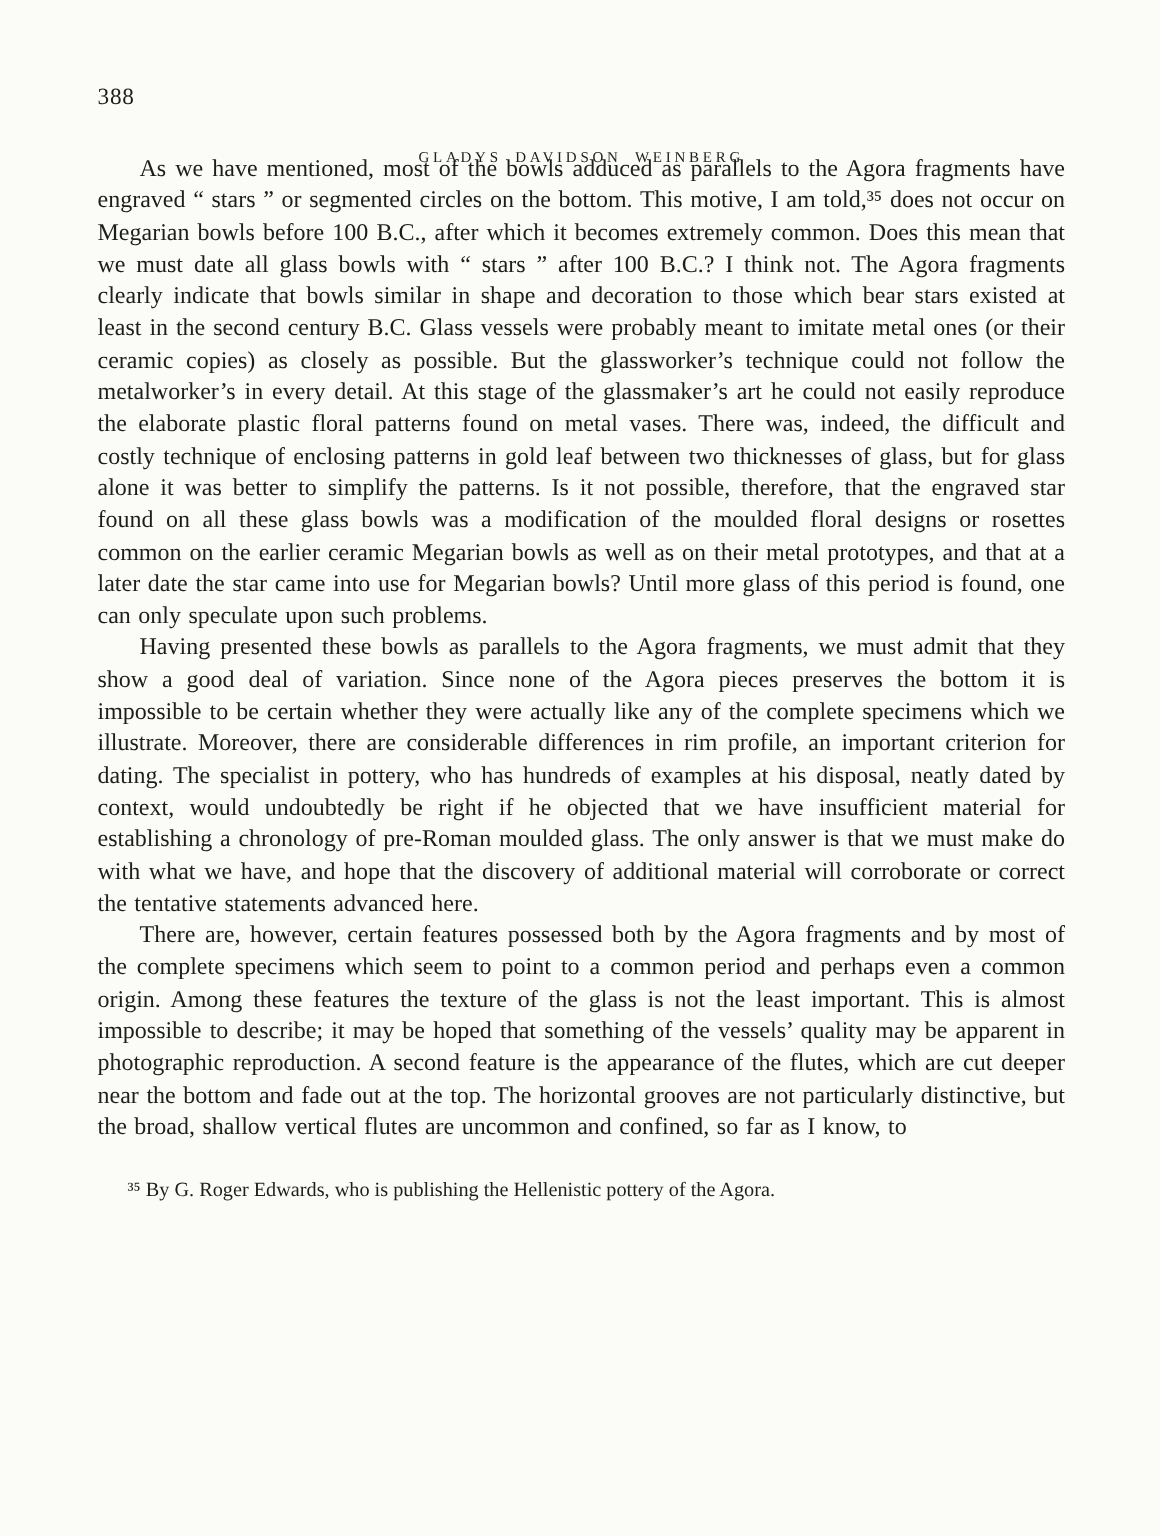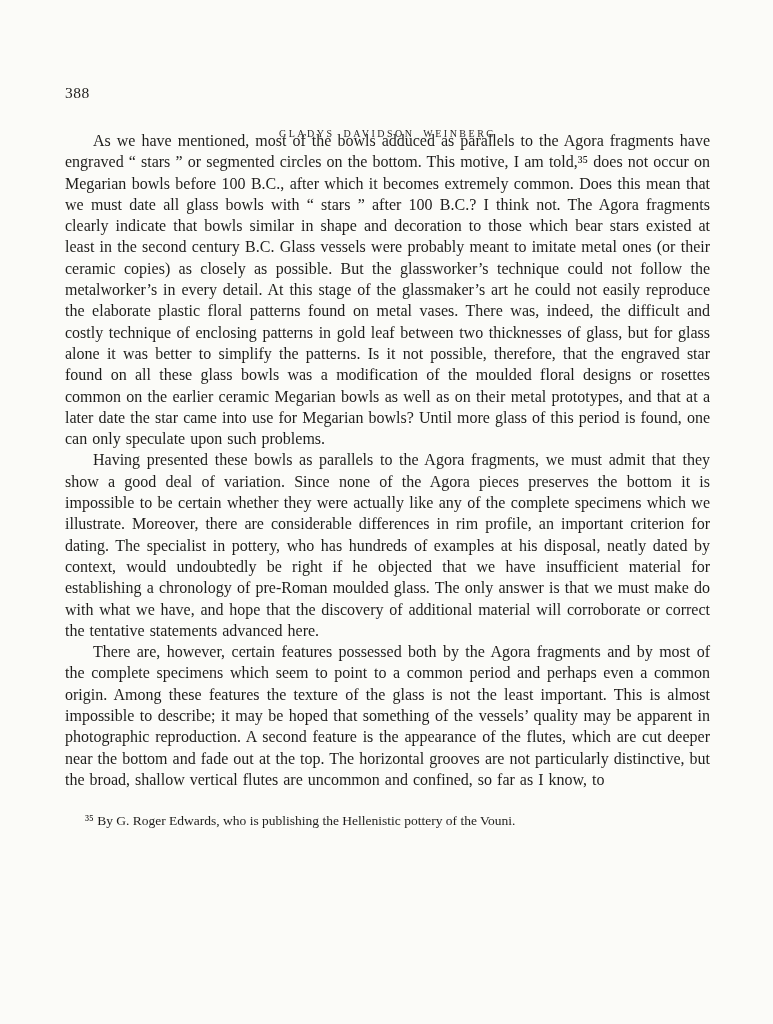--- a/index.html
+++ b/index.html
@@ -12,21 +12,21 @@
     background: #fbfbf8;
     color: #1e1d1b;
     font-family: "Liberation Serif", "DejaVu Serif", serif;
     overflow: hidden;
     -webkit-font-smoothing: antialiased;
   }
   .page {
     box-sizing: border-box;
     width: 773px;
     height: 1024px;
-    padding: 84px 63px 0 65px;
+    padding: 56px 63px 0 65px;
     border-radius: 21px;
   }
   .page-header {
     position: relative;
     height: 20px;
     margin-bottom: 26px;
   }
   .page-number {
     position: absolute;
     left: 0;
@@ -70,14 +70,14 @@
     <span class="page-number">388</span>
     <span class="running-header">GLADYS DAVIDSON WEINBERG</span>
   </div>
 
   <main class="body-text">
       <p class="indent">As we have mentioned, most of the bowls adduced as parallels to the Agora fragments have engraved “ stars ” or segmented circles on the bottom. This motive, I am told,³⁵ does not occur on Megarian bowls before 100 B.C., after which it becomes extremely common. Does this mean that we must date all glass bowls with “ stars ” after 100 B.C.? I think not. The Agora fragments clearly indicate that bowls similar in shape and decoration to those which bear stars existed at least in the second century B.C. Glass vessels were probably meant to imitate metal ones (or their ceramic copies) as closely as possible. But the glassworker’s technique could not follow the metalworker’s in every detail. At this stage of the glassmaker’s art he could not easily reproduce the elaborate plastic floral patterns found on metal vases. There was, indeed, the difficult and costly technique of enclosing patterns in gold leaf between two thicknesses of glass, but for glass alone it was better to simplify the patterns. Is it not possible, therefore, that the engraved star found on all these glass bowls was a modification of the moulded floral designs or rosettes common on the earlier ceramic Megarian bowls as well as on their metal prototypes, and that at a later date the star came into use for Megarian bowls? Until more glass of this period is found, one can only speculate upon such problems.</p>
       <p class="indent">Having presented these bowls as parallels to the Agora fragments, we must admit that they show a good deal of variation. Since none of the Agora pieces preserves the bottom it is impossible to be certain whether they were actually like any of the complete specimens which we illustrate. Moreover, there are considerable differences in rim profile, an important criterion for dating. The specialist in pottery, who has hundreds of examples at his disposal, neatly dated by context, would undoubtedly be right if he objected that we have insufficient material for establishing a chronology of pre-Roman moulded glass. The only answer is that we must make do with what we have, and hope that the discovery of additional material will corroborate or correct the tentative statements advanced here.</p>
       <p class="indent">There are, however, certain features possessed both by the Agora fragments and by most of the complete specimens which seem to point to a common period and perhaps even a common origin. Among these features the texture of the glass is not the least important. This is almost impossible to describe; it may be hoped that something of the vessels’ quality may be apparent in photographic reproduction. A second feature is the appearance of the flutes, which are cut deeper near the bottom and fade out at the top. The horizontal grooves are not particularly distinctive, but the broad, shallow vertical flutes are uncommon and confined, so far as I know, to</p>
     </main>
 
-  <div class="footnote">³⁵ By G. Roger Edwards, who is publishing the Hellenistic pottery of the Vouni.</div>
+  <div class="footnote">³⁵ By G. Roger Edwards, who is publishing the Hellenistic pottery of the Agora.</div>
 </div>
 
 </body></html>

